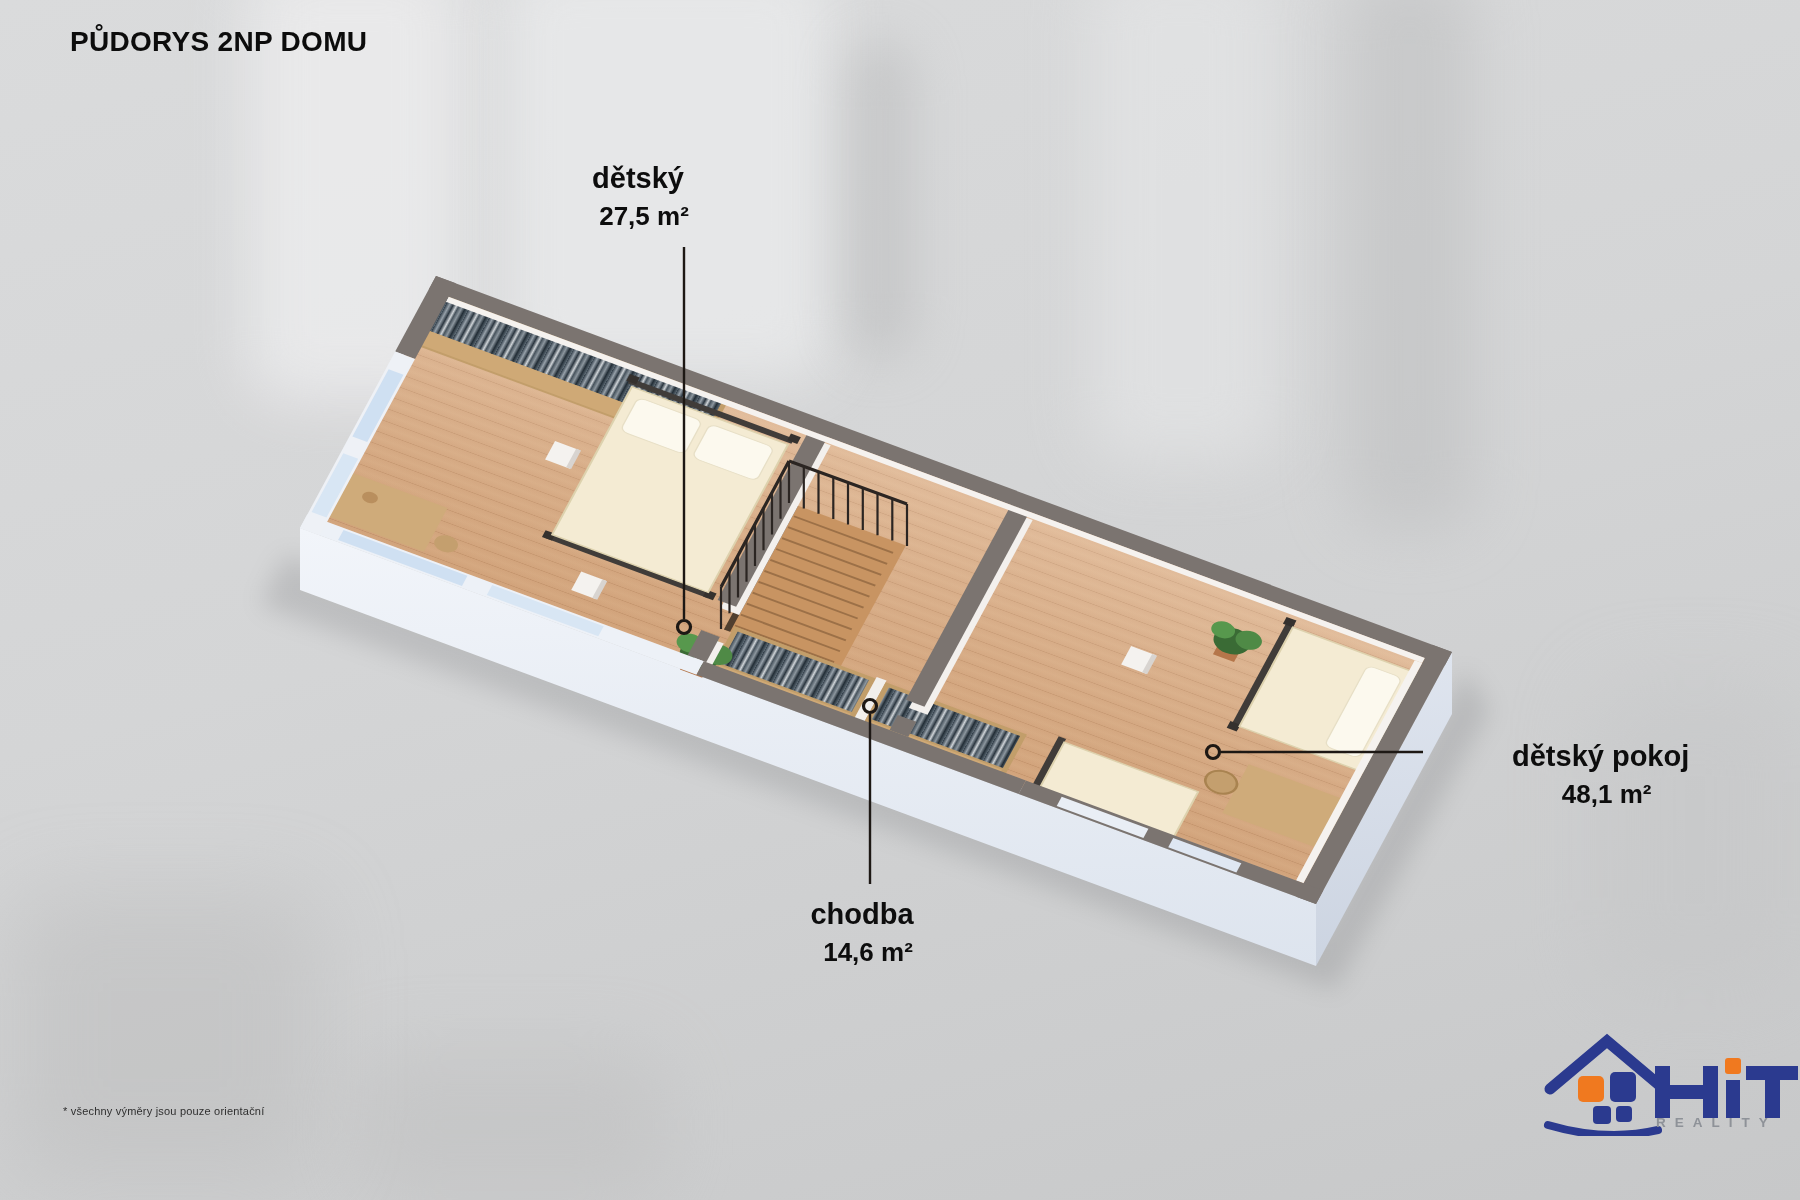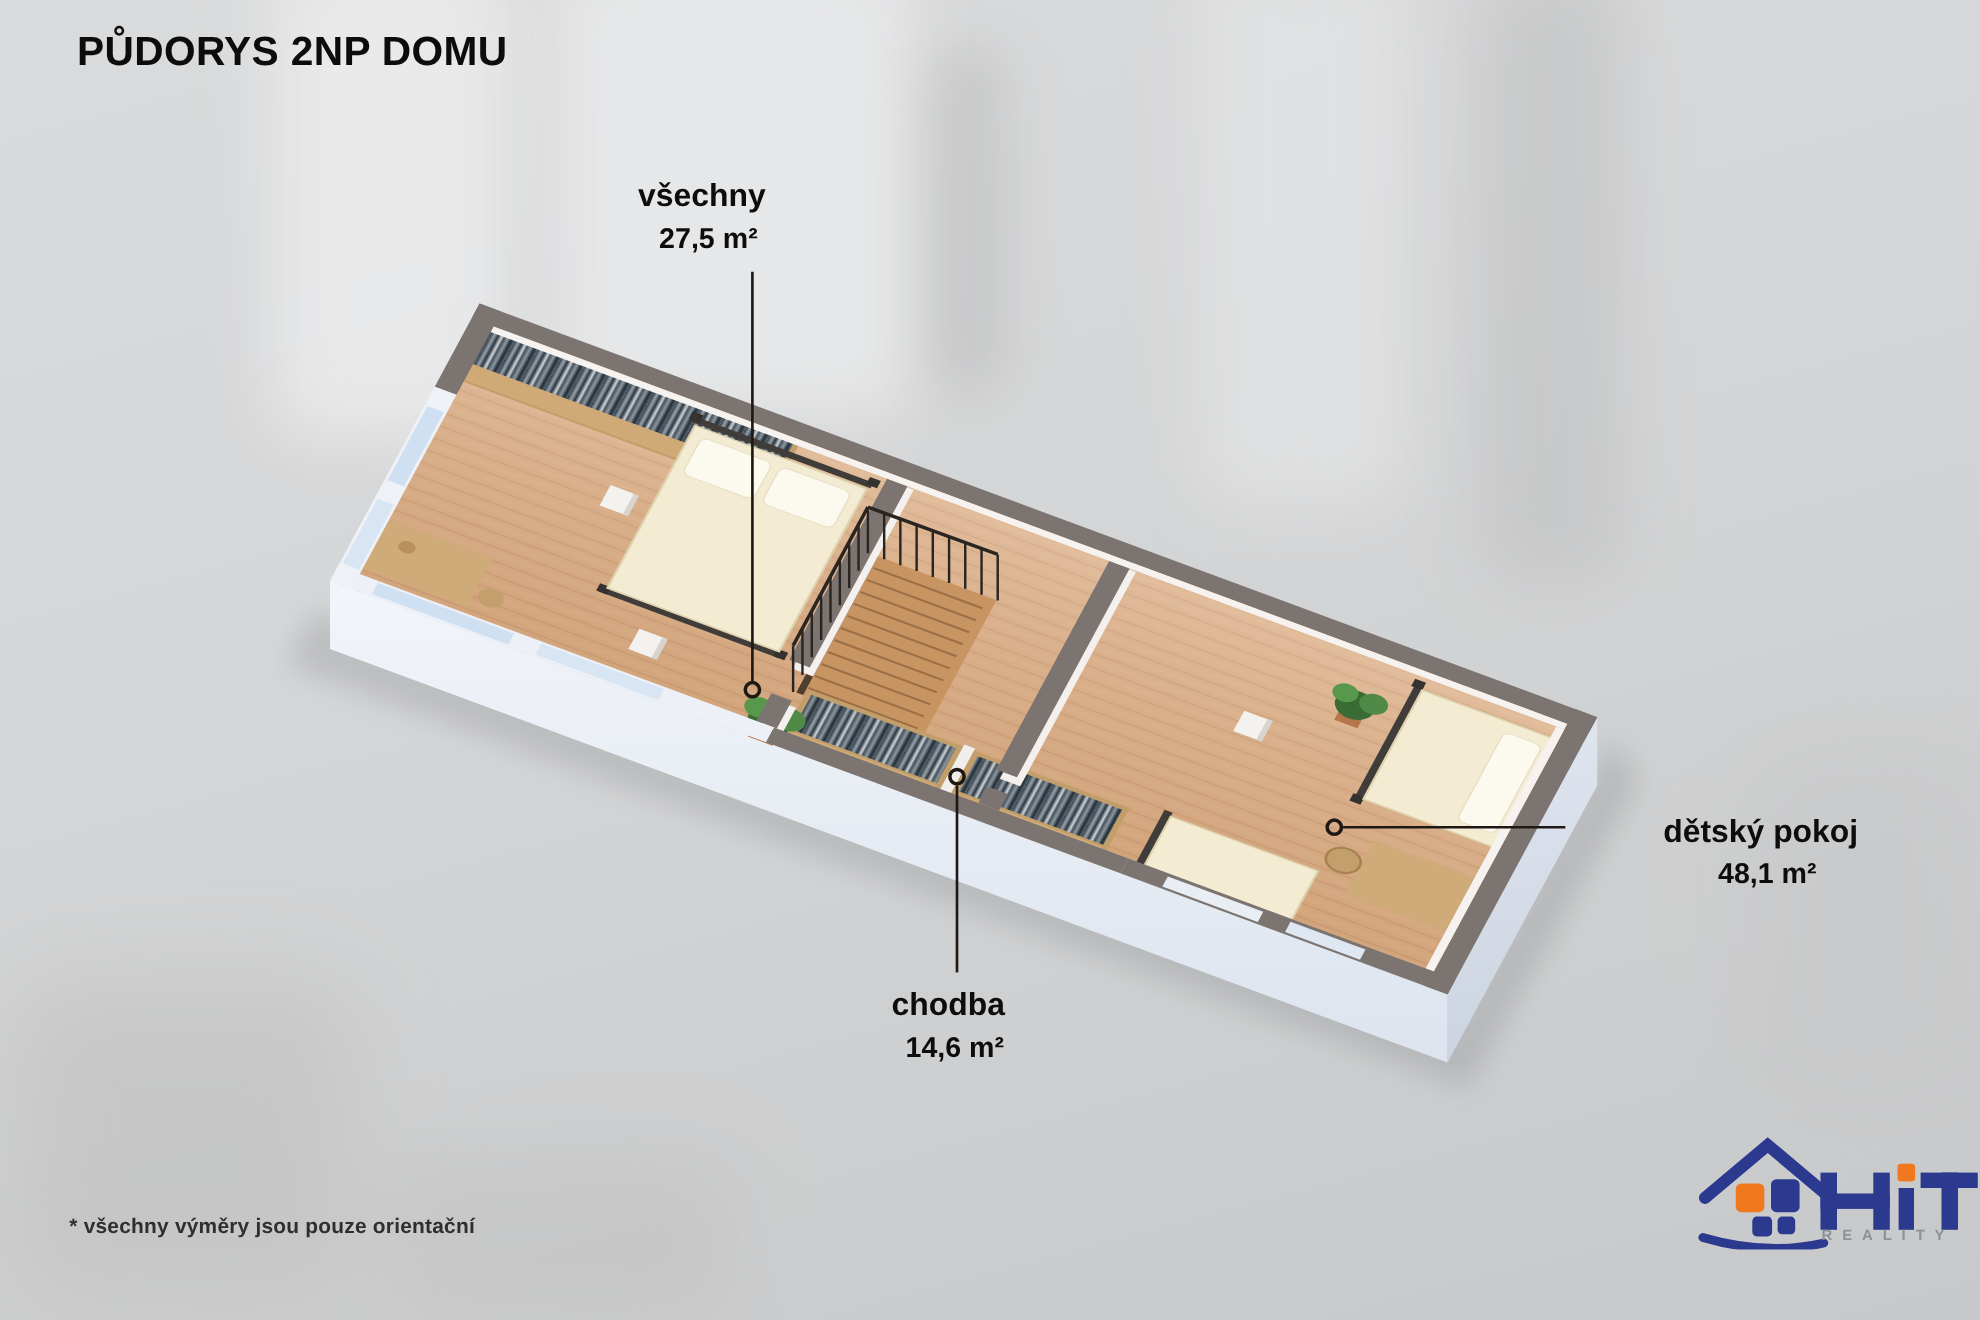--- a/index.html
+++ b/index.html
@@ -5,28 +5,28 @@
   html,body{margin:0;padding:0;}
   body{
     width:1800px;height:1200px;position:relative;overflow:hidden;
     font-family:"Liberation Sans", sans-serif;
     background:linear-gradient(165deg,#dadbdc 0%,#d4d5d6 45%,#c7c8c9 100%);
   }
   .bg-layer{position:absolute;inset:0;overflow:hidden;}
   .blob{position:absolute;border-radius:40px;}
   .page-title{
     position:absolute;left:70px;top:26px;
-    font-size:37px;font-weight:800;letter-spacing:.3px;color:#0c0c0c;
+    font-size:28px;font-weight:800;letter-spacing:.3px;color:#0c0c0c;
   }
   .room-label{position:absolute;color:#0d0d0d;line-height:1.25;}
   .room-name{font-size:29px;font-weight:800;}
   .room-area{font-size:26px;font-weight:600;margin-top:4px;margin-left:12px;}
   .footnote{
     position:absolute;left:63px;top:1105px;
-    font-size:19px;font-weight:700;color:#2f2f2f;letter-spacing:.2px;
+    font-size:11px;font-weight:400;color:#2f2f2f;letter-spacing:.2px;
   }
   .logo{position:absolute;left:1470px;top:984px;width:330px;height:152px;}
   .logo-sub{
     position:absolute;left:186px;top:131px;
     font-size:13.5px;font-weight:600;color:#8e9298;letter-spacing:9px;white-space:nowrap;
   }
   svg{display:block;}
   .plan-svg{position:absolute;left:0;top:0;}
 </style>
 </head>
@@ -219,21 +219,21 @@
     <line x1="870" y1="714" x2="870" y2="884" stroke-width="2.4"></line>
     <circle cx="870" cy="706" r="6.5" stroke-width="3.2"></circle>
     <line x1="1221" y1="752" x2="1423" y2="752" stroke-width="2.4"></line>
     <circle cx="1213" cy="752" r="6.5" stroke-width="3.2"></circle>
   </g>
 </svg>
 
 <div class="page-title">PŮDORYS 2NP DOMU</div>
 
 <div class="room-label" style="left:638px;top:160px;transform:translateX(-50%);text-align:center;">
-  <div class="room-name">všechny</div>
+  <div class="room-name">dětský</div>
   <div class="room-area">27,5 m²</div>
 </div>
 
 <div class="room-label" style="left:862px;top:896px;transform:translateX(-50%);text-align:center;">
   <div class="room-name">chodba</div>
   <div class="room-area">14,6 m²</div>
 </div>
 
 <div class="room-label" style="left:1512px;top:738px;text-align:center;">
   <div class="room-name">dětský pokoj</div>

